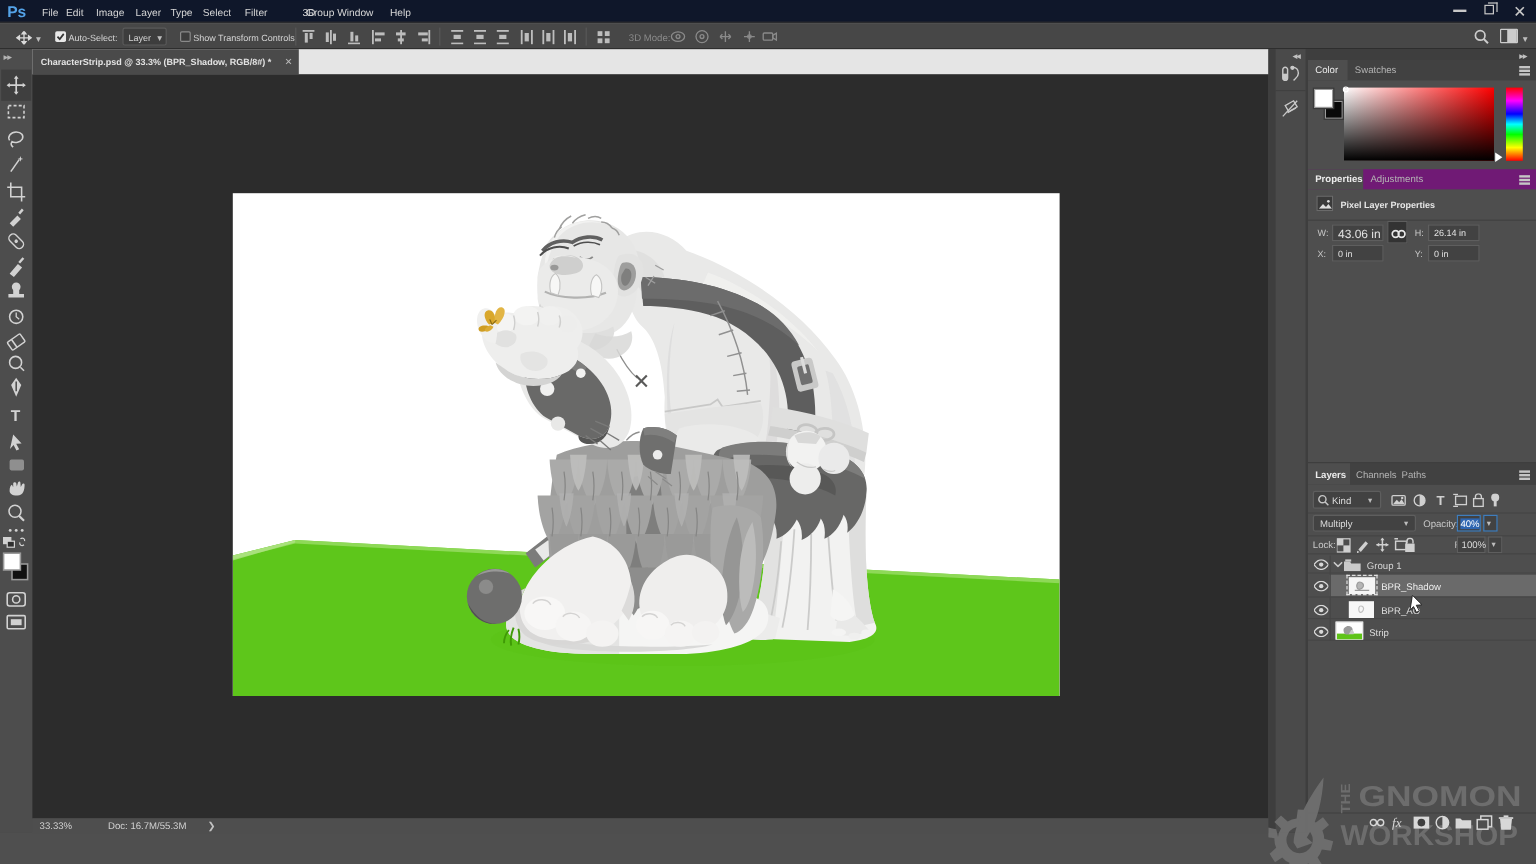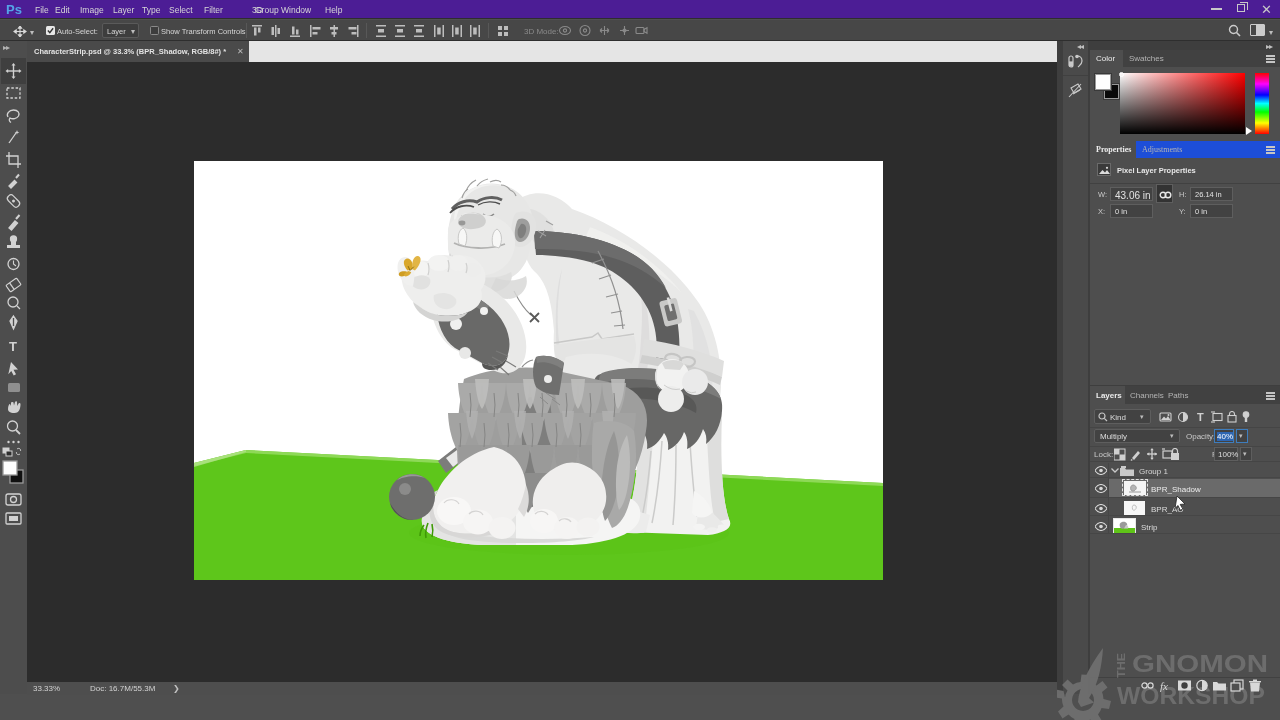--- a/index.html
+++ b/index.html
@@ -6,21 +6,21 @@
   html,body { width:1280px; height:720px; overflow:hidden; background:#4f4f4f;
     font-family:"Liberation Sans", sans-serif; }
   .abs { position:absolute; }
   #app { position:relative; width:1280px; height:720px; }
   .txt { color:#d6d6d6; font-size:8.5px; white-space:nowrap; }
 </style>
 </head>
 <body>
 <div id="app">
 
-  <div class="abs" style="left:0;top:0;width:1280px;height:19px;background:#4c1d95;border-bottom:1px solid #2e2e2e;">
+  <div class="abs" style="left:0;top:0;width:1280px;height:19px;background:#0f172a;border-bottom:1px solid #2e2e2e;">
     <span class="abs" style="left:6px;top:2px;font-size:13px;font-weight:bold;color:#54a3e8;">Ps</span>
     <span class="abs txt" style="left:35px;top:5px;">File</span>
     <span class="abs txt" style="left:55px;top:5px;">Edit</span>
     <span class="abs txt" style="left:80px;top:5px;">Image</span>
     <span class="abs txt" style="left:113px;top:5px;">Layer</span>
     <span class="abs txt" style="left:142px;top:5px;">Type</span>
     <span class="abs txt" style="left:169px;top:5px;">Select</span>
     <span class="abs txt" style="left:204px;top:5px;">Filter</span>
     <span class="abs txt" style="left:232px;top:5px;margin-left:20px;">3D</span>
     <span class="abs txt" style="left:255px;top:5px;">Group</span>
@@ -589,21 +589,21 @@
 
         <div class="abs" style="left:30px;top:6px;width:125px;height:61px;background:linear-gradient(to bottom, rgba(0,0,0,0) 0%, #000 100%), linear-gradient(to right, #ffffff 0%, #ff0000 100%);"></div>
         <span class="abs" style="left:29px;top:5px;width:5px;height:5px;border:1.5px solid #fff;border-radius:50%;"></span>
 
         <div class="abs" style="left:165px;top:6px;width:14px;height:61px;background:linear-gradient(to bottom, #ff0000 0%, #ff00ff 18%, #0000ff 36%, #00ffff 50%, #00ff00 64%, #ffff00 82%, #ff0000 100%);"></div>
         <span class="abs" style="left:156px;top:60px;width:0;height:0;border-left:6px solid #ffffff;border-top:4px solid transparent;border-bottom:4px solid transparent;"></span>
       </div>
     </div>
 
     <div class="abs" style="left:33px;top:100px;width:190px;height:244px;" id="propwrap">
-      <div class="abs" style="left:0;top:0;width:190px;height:17px;background:#1d4ed8;font-family:Liberation Serif, serif;">
+      <div class="abs" style="left:0;top:0;width:190px;height:17px;background:#701a75;">
         <div class="abs" style="left:0;top:0;width:46px;height:17px;background:#4e4e4e;"></div>
         <span class="abs" style="left:6px;top:4px;font-size:8px;color:#ececec;font-weight:bold;">Properties</span>
         <span class="abs" style="left:52px;top:4px;font-size:8px;color:#b4b4b4;">Adjustments</span>
         <span class="abs" style="left:176px;top:5px;width:9px;height:1.5px;background:#c5c5c5;box-shadow:0 3px #c5c5c5, 0 6px #c5c5c5;"></span>
       </div>
       <div class="abs" style="left:0;top:17px;width:190px;height:227px;background:#4e4e4e;">
         <span class="abs" style="left:7px;top:5px;width:14px;height:13px;background:#3a3a3a;border:1px solid #6a6a6a;"></span>
         <svg class="abs" style="left:9px;top:8px;" width="11" height="8" viewBox="0 0 11 8">
             <rect width="11" height="8" fill="#3a3a3a"></rect>
             <path d="M0 8l3.5-4 2.5 2.5L8 4l3 4z" fill="#dcdcdc"></path>

